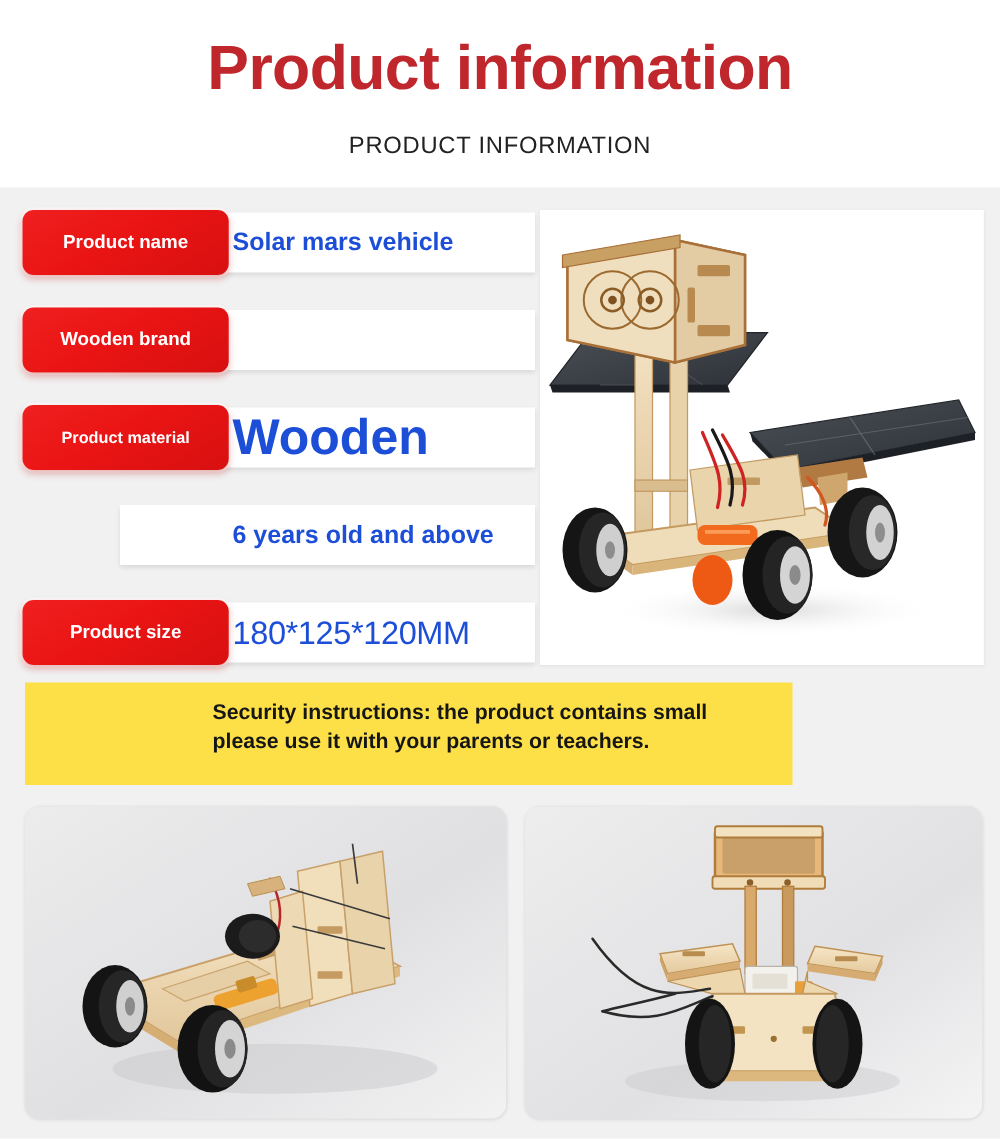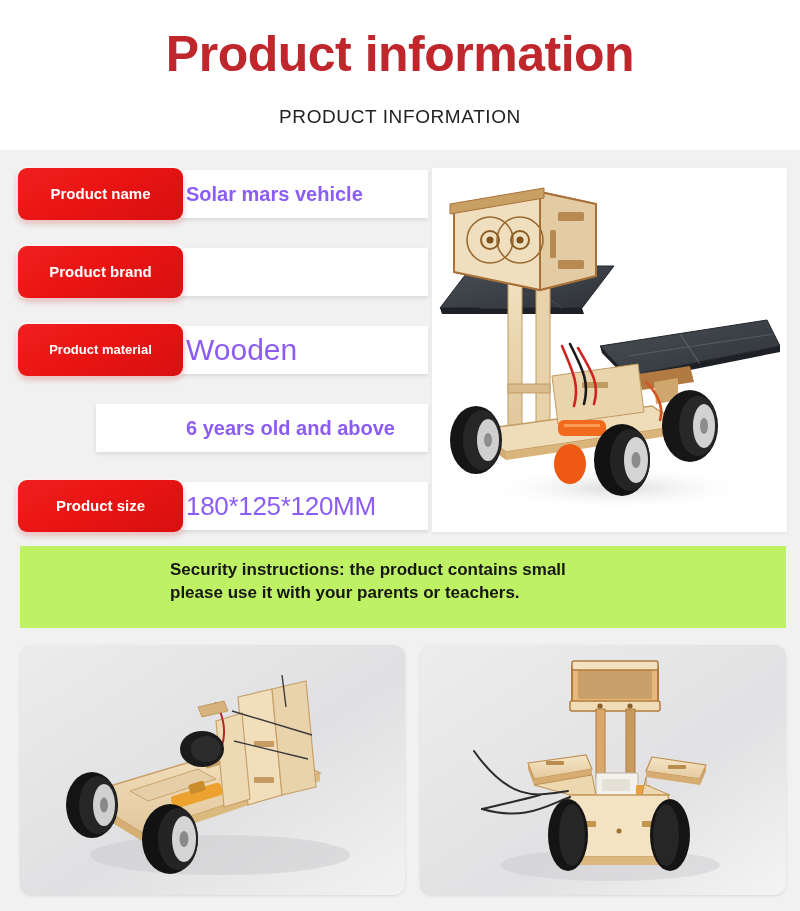--- a/index.html
+++ b/index.html
@@ -46,39 +46,39 @@
     background: linear-gradient(150deg, #f02020 0%, #ea1414 45%, #d81010 100%);
     box-shadow: 0 3px 6px rgba(190,20,20,0.30), 0 0 0 2px rgba(255,255,255,0.65);
     display: flex; align-items: center; justify-content: center;
     color: #ffffff; font-weight: 700; font-size: 15px;
     text-align: center; line-height: 1.12;
     padding: 0 14px;
     z-index: 2;
   }
   .spec-chip.two-line { font-size: 13px; }
   .spec-value {
-    color: #8b5cf6;
+    color: #1d4ed8;
     font-size: 20px; font-weight: 700;
     white-space: nowrap;
   }
-  .spec-value.big { font-size: 30px; font-weight: 400; }
+  .spec-value.big { font-size: 40px; font-weight: 700; }
   .spec-value.size { font-size: 26px; font-weight: 400; letter-spacing: -0.3px; }
 
   
   .hero-photo {
     position: absolute; left: 432px; top: 168px; width: 355px; height: 364px;
     background: #ffffff; overflow: hidden;
     box-shadow: 0 1px 3px rgba(0,0,0,0.07);
   }
   .hero-photo svg { display: block; width: 100%; height: 100%; }
 
   
   .security-band {
-    position: absolute; left: 20px; top: 546px; width: 766px; height: 82px;
-    background: #bef264;
+    position: absolute; left: 20px; top: 546px; width: 614px; height: 82px;
+    background: #fde047;
   }
   .security-text {
     position: absolute; left: 150px; top: 12px; right: 14px;
     color: #161616; font-size: 17px; font-weight: 700; line-height: 1.36;
   }
 
   
   .photo-card {
     position: absolute; top: 645px; height: 250px;
     background: #e3e3e5; border-radius: 12px; overflow: hidden;
@@ -106,21 +106,21 @@
       <div class="spec-field">
         <span class="spec-value">Solar mars vehicle</span>
       </div>
       <div class="spec-chip">Product name</div>
     </div>
 
     <div class="spec-row">
       <div class="spec-field">
         <span class="spec-value"></span>
       </div>
-      <div class="spec-chip">Product brand</div>
+      <div class="spec-chip">Wooden brand</div>
     </div>
 
     <div class="spec-row">
       <div class="spec-field">
         <span class="spec-value big">Wooden</span>
       </div>
       <div class="spec-chip two-line">Product material</div>
     </div>
 
     <div class="spec-row">

